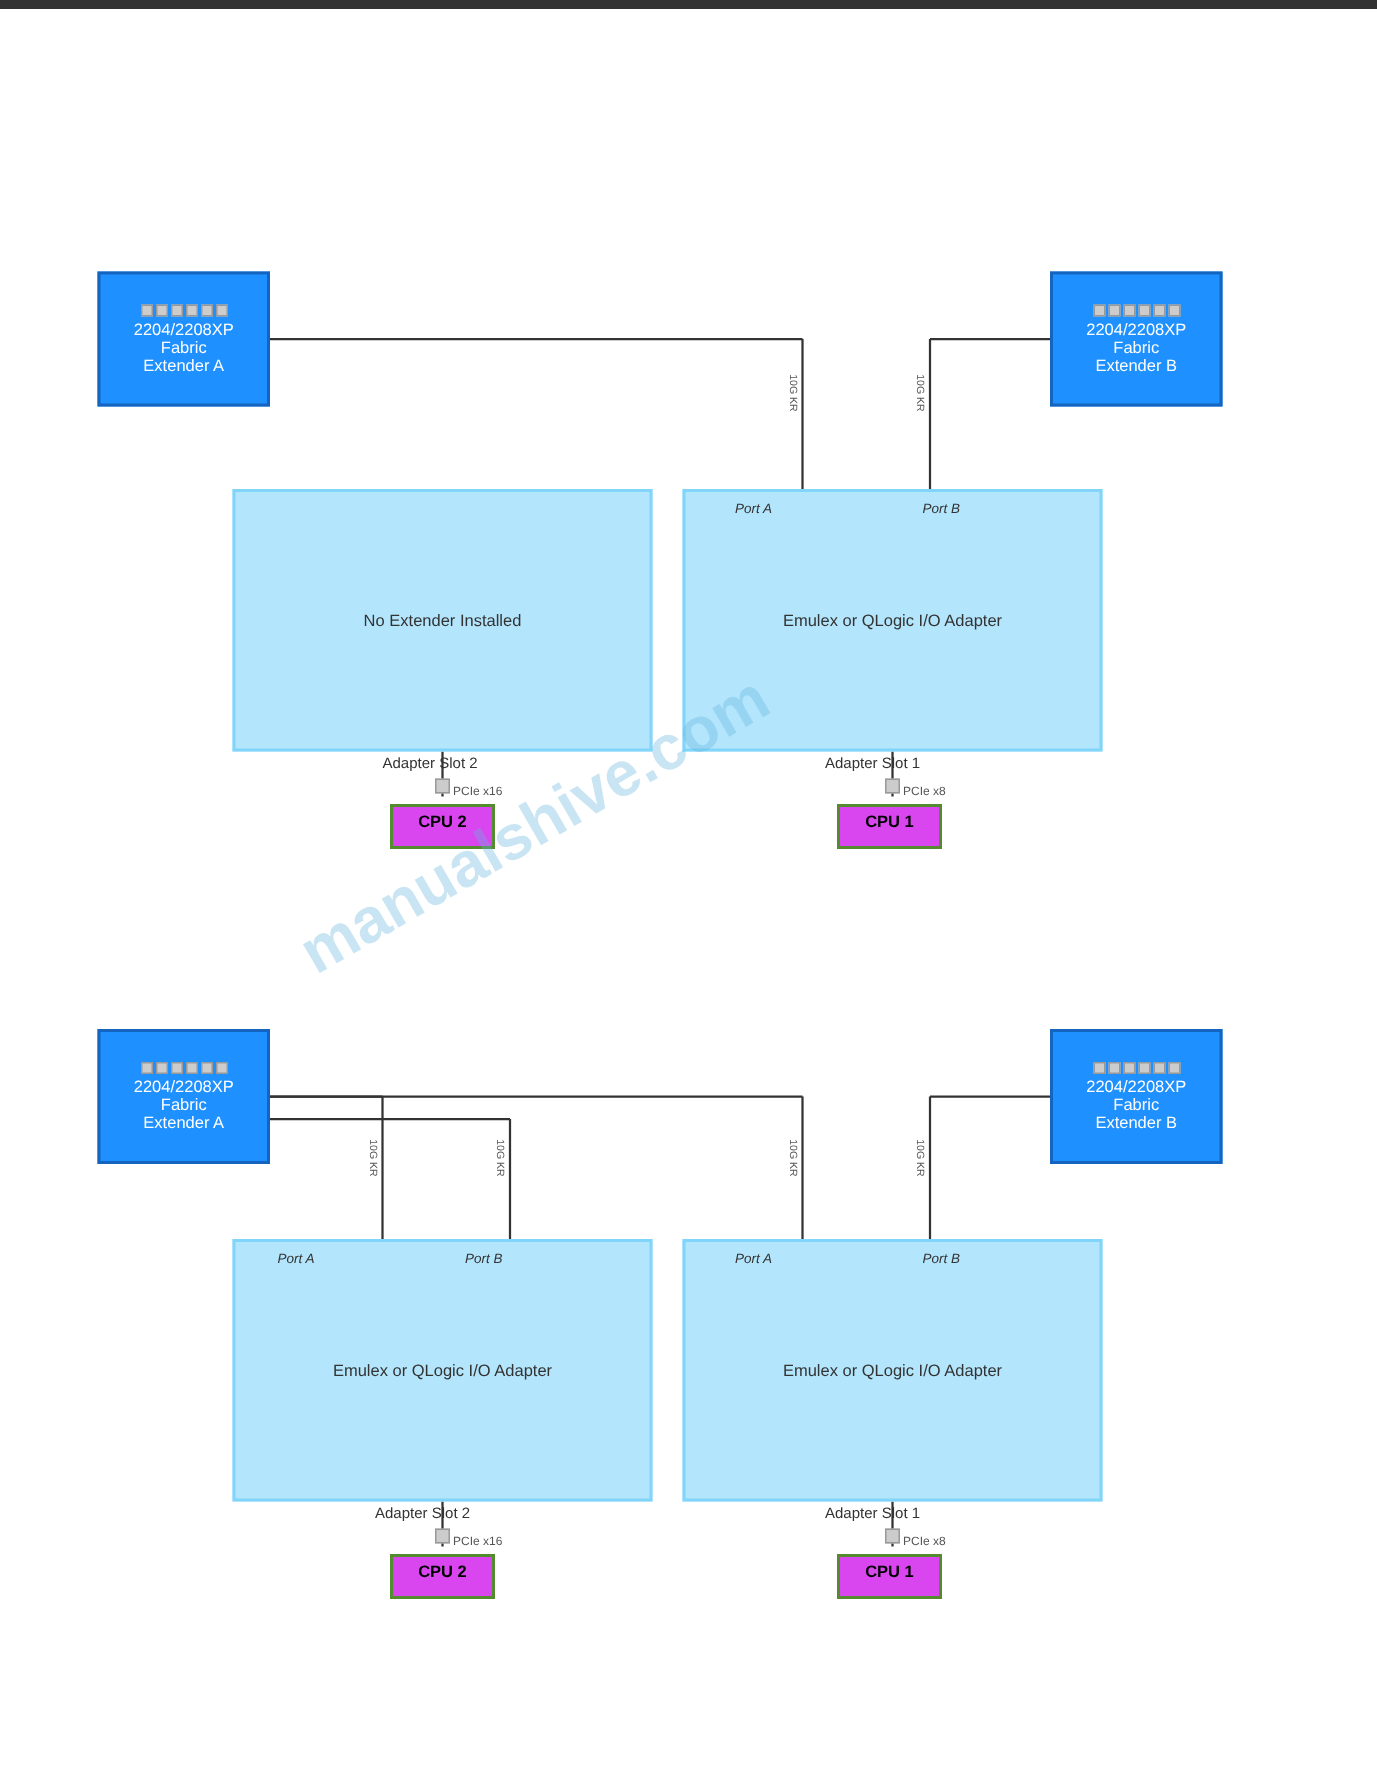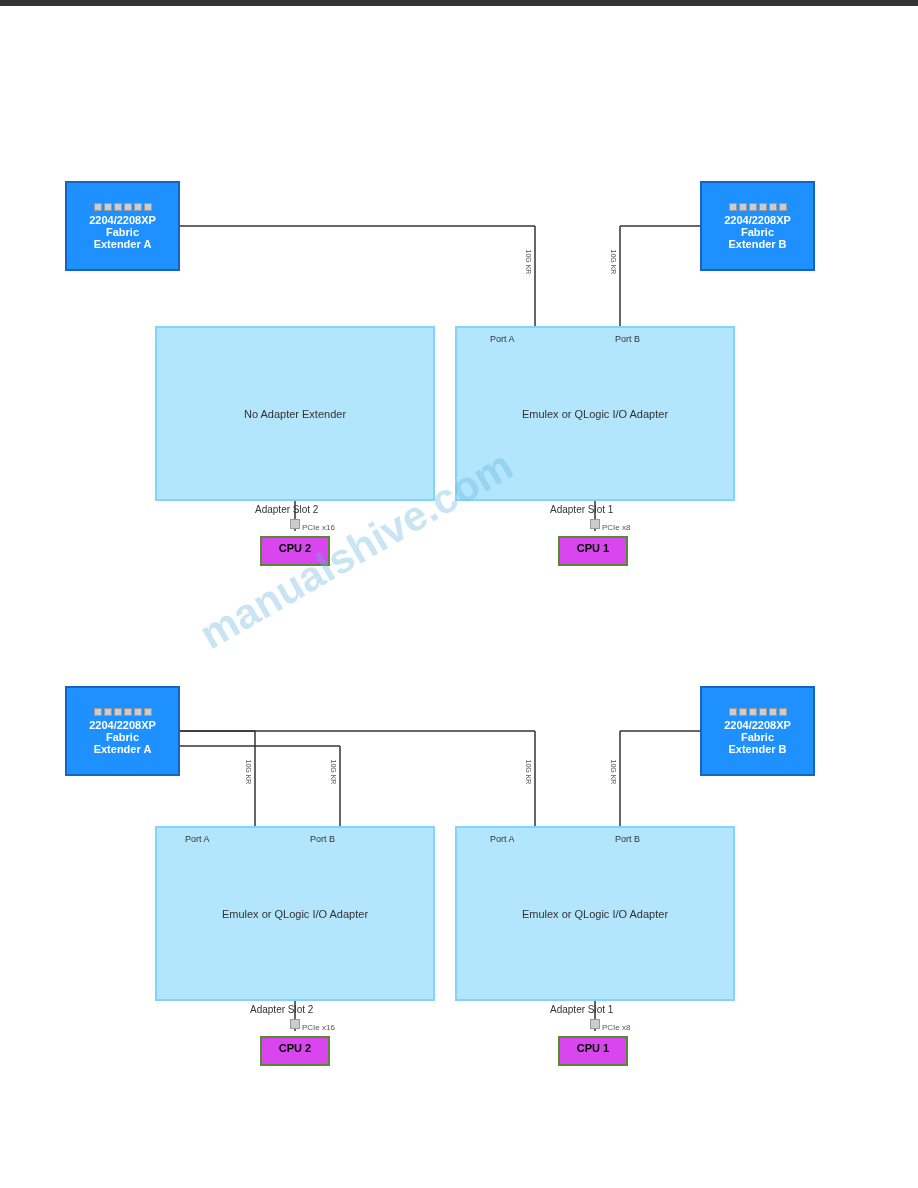--- a/index.html
+++ b/index.html
@@ -25,21 +25,21 @@
       width: 918px;
       padding: 10px 20px;
     }
 
     
     .fabric-box {
       position: absolute;
       background: #1e90ff;
       border: 2px solid #1565c0;
       color: white;
-      font-weight: bold;
+      font-weight: normal;
       font-size: 11px;
       text-align: center;
       padding: 5px;
       display: flex;
       flex-direction: column;
       align-items: center;
       justify-content: center;
     }
 
     .fabric-box .ports-row {
@@ -108,20 +108,21 @@
       transform: rotate(-30deg);
       white-space: nowrap;
       pointer-events: none;
       z-index: 10;
     }
 
     .port-label {
       position: absolute;
       font-size: 9px;
       color: #333;
+      font-style: italic;
     }
 
     .pcie-label {
       position: absolute;
       font-size: 8px;
       color: #555;
       transform-origin: left center;
     }
 
     .kr-label {
@@ -193,21 +194,21 @@
     </div>
     <div style="white-space: pre-line; font-size:11px;">2204/2208XP
 Fabric
 Extender B</div>
   </div>
 
   <div class="kr-label" style="left:528px; top:220px; transform: rotate(90deg); transform-origin: left center;">10G KR</div>
   <div class="kr-label" style="left:613px; top:220px; transform: rotate(90deg); transform-origin: left center;">10G KR</div>
 
   <div class="adapter-box" style="left:155px; top:300px; width:280px; height:175px; display:flex; align-items:center; justify-content:center;">
-    <div style="font-size:11px; color:#333;">No  Adapter Extender</div>
+    <div style="font-size:11px; color:#333;">No  Extender Installed</div>
   </div>
   <div class="adapter-label" style="left:255px; top:478px;">Adapter Slot 2</div>
 
   <div class="connector-sq" style="left:290px; top:493px;"></div>
   <div class="pcie-label" style="left:302px; top:497px;">PCIe x16</div>
 
   <div class="cpu-box" style="left:260px; top:510px; width:70px; height:30px;">CPU 2</div>
 
   <div class="adapter-box" style="left:455px; top:300px; width:280px; height:175px; display:flex; align-items:center; justify-content:center;">
     <div style="font-size:11px; color:#333;">Emulex or QLogic I/O Adapter</div>

